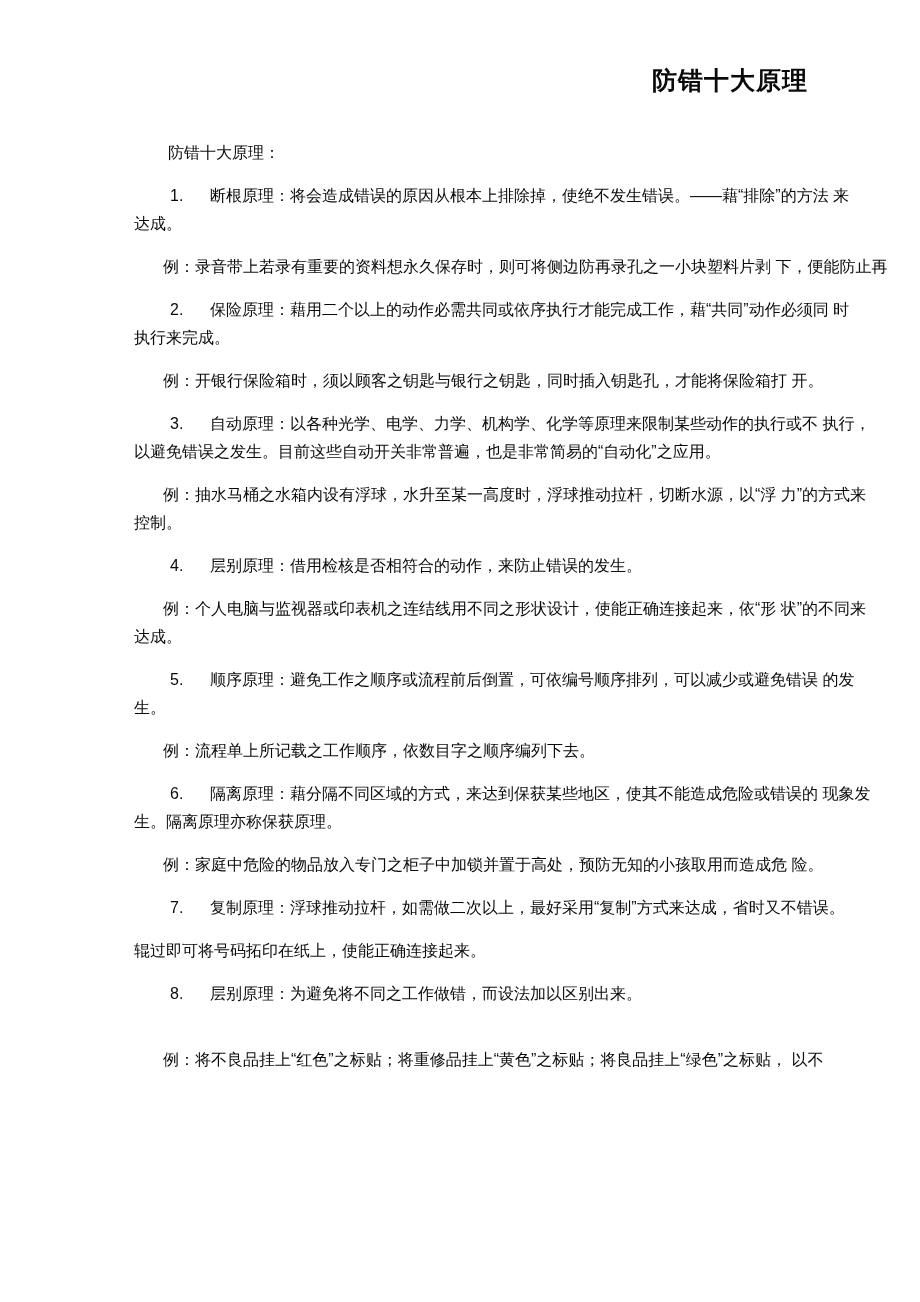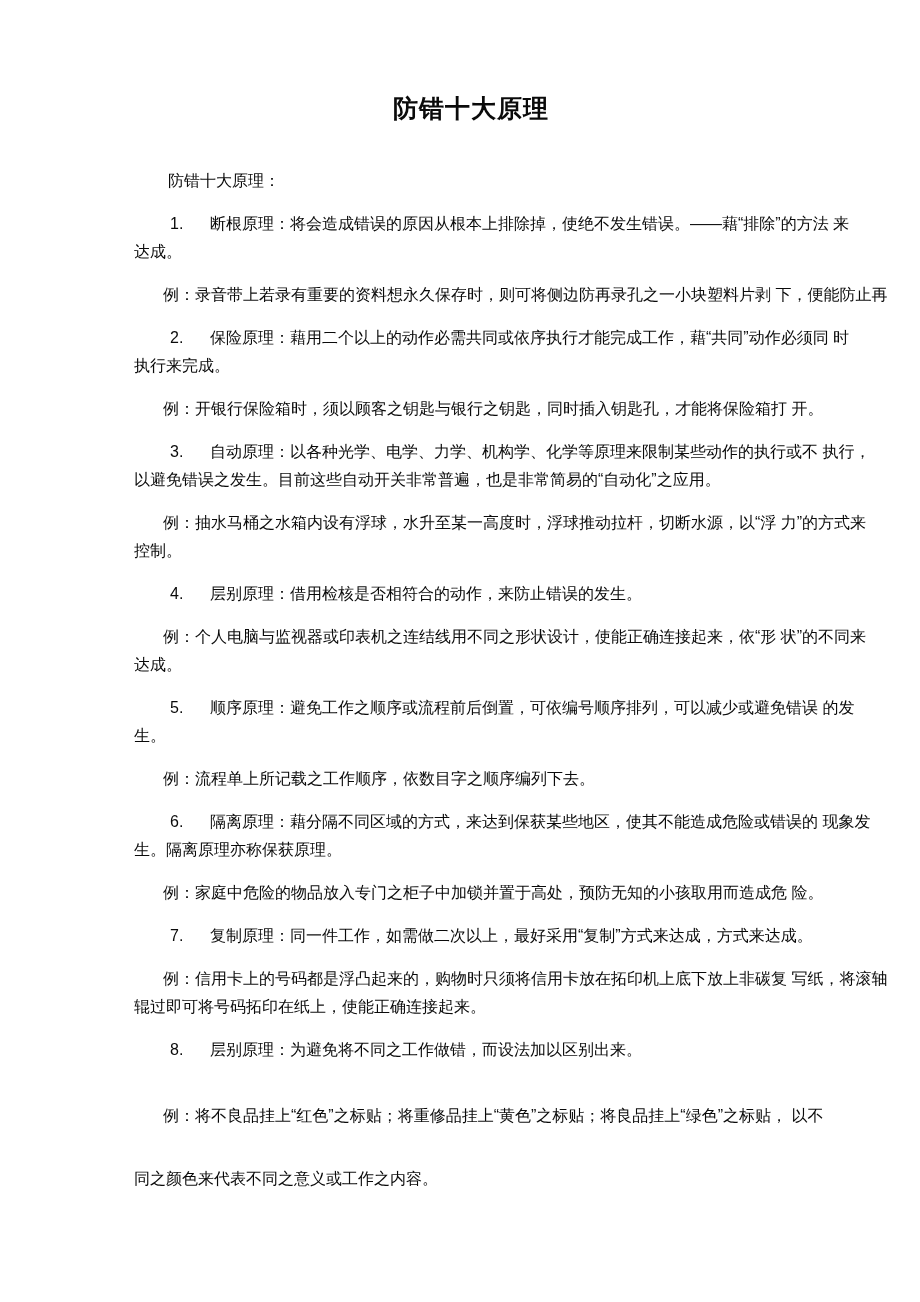--- a/index.html
+++ b/index.html
@@ -14,25 +14,25 @@
     margin: 0 auto;
     background: #ffffff;
     color: #0a0a0a;
     font-family: "Liberation Sans", "DejaVu Sans", sans-serif;
     box-sizing: border-box;
     padding: 0 112px 0 134px;
     overflow: hidden;
   }
   .title {
     margin: 0;
-    padding-top: 92px;
+    padding-top: 64px;
     font-size: 25px;
     line-height: 32px;
     font-weight: 700;
-    text-align: center;
+    text-align: right;
     letter-spacing: 1px;
     white-space: pre;
   }
   .line {
     font-size: 16px;
     line-height: 28px;
     white-space: pre;
   }
   .intro {
     margin: 43px 0 0 0;
@@ -93,27 +93,25 @@
         <div class="line first">例：流程单上所记载之工作顺序，依数目字之顺序编列下去。</div>
       </div>
       <div class="para p-item">
         <div class="line first"><span class="num">6.</span><span>隔离原理：藉分隔不同区域的方式，来达到保获某些地区，使其不能造成危险或错误的 现象发</span></div>
         <div class="line">生。隔离原理亦称保获原理。</div>
       </div>
       <div class="para p-example">
         <div class="line first">例：家庭中危险的物品放入专门之柜子中加锁并置于高处，预防无知的小孩取用而造成危 险。</div>
       </div>
       <div class="para p-item">
-        <div class="line first"><span class="num">7.</span><span>复制原理：同一件工作，如需做二次以上，最好采用“复制”方式来达成，方式来达成。</span></div>
+        <div class="line first"><span class="num">7.</span><span>复制原理：浮球推动拉杆，如需做二次以上，最好采用“复制”方式来达成，省时又不错误。</span></div>
       </div>
       <div class="para p-example">
-        <div class="line first">例：信用卡上的号码都是浮凸起来的，购物时只须将信用卡放在拓印机上底下放上非碳复 写纸，将滚轴</div>
         <div class="line">辊过即可将号码拓印在纸上，使能正确连接起来。</div>
       </div>
       <div class="para p-item">
         <div class="line first"><span class="num">8.</span><span>层别原理：为避免将不同之工作做错，而设法加以区别出来。</span></div>
       </div>
       <div class="para p-example tight">
         <div class="line first">例：将不良品挂上“红色”之标贴；将重修品挂上“黄色”之标贴；将良品挂上“绿色”之标贴， 以不</div>
-        <div class="line">同之颜色来代表不同之意义或工作之内容。</div>
       </div>
     </div>
 </div>
 
 </body></html>

